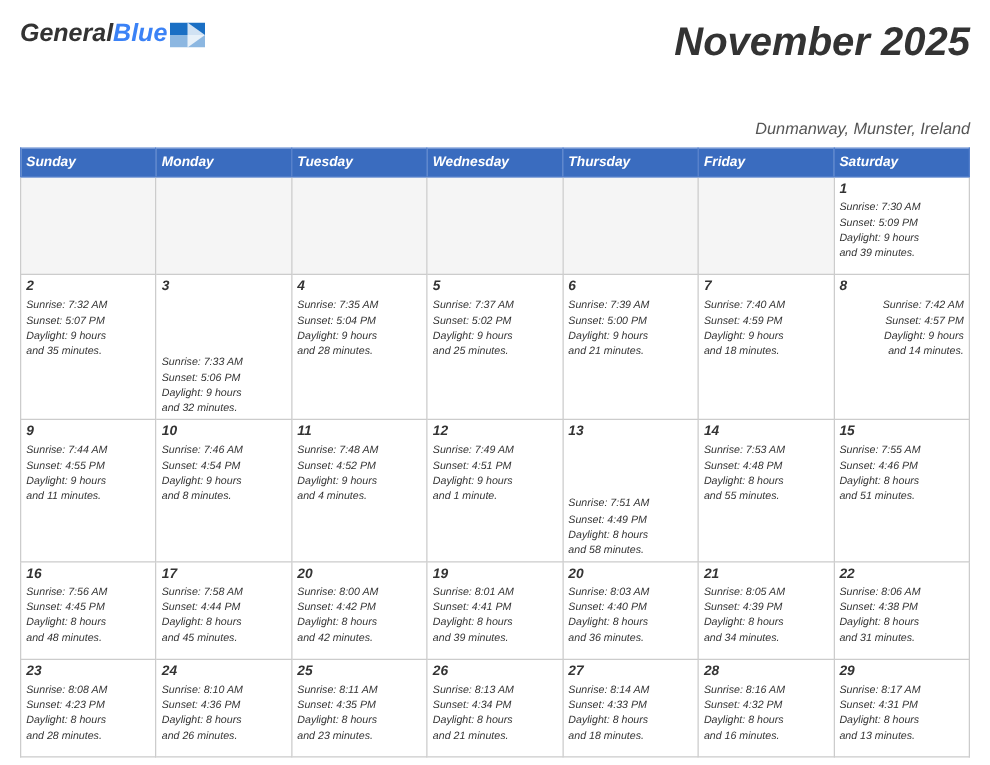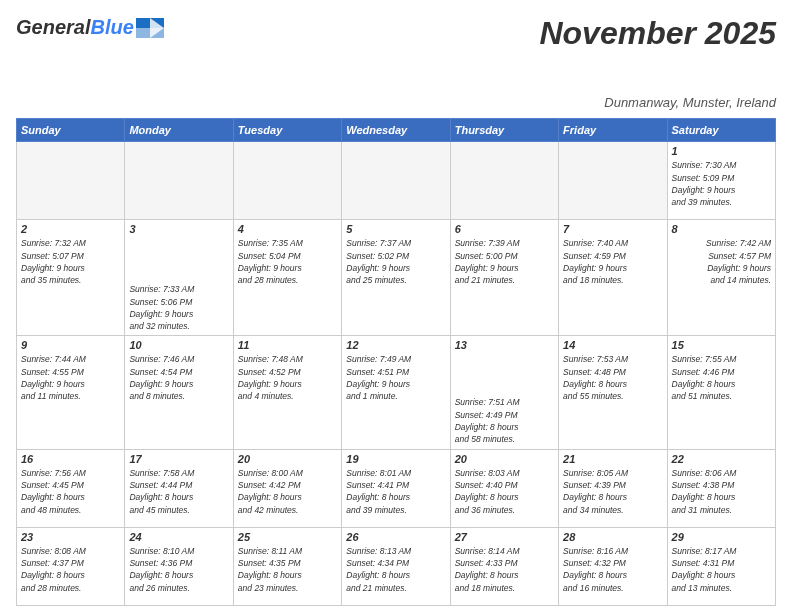--- a/index.html
+++ b/index.html
@@ -300,21 +300,21 @@
             <div class="day-info" style="white-space: pre-line;">Sunrise: 8:06 AM
 Sunset: 4:38 PM
 Daylight: 8 hours
 and 31 minutes.</div>
           </td>
         </tr>
         <tr>
           <td>
             <div class="day-number">23</div>
             <div class="day-info" style="white-space: pre-line;">Sunrise: 8:08 AM
-Sunset: 4:37 PM
+Sunset: 4:23 PM
 Daylight: 8 hours
 and 28 minutes.</div>
           </td>
           <td>
             <div class="day-number">24</div>
             <div class="day-info" style="white-space: pre-line;">Sunrise: 8:10 AM
 Sunset: 4:36 PM
 Daylight: 8 hours
 and 26 minutes.</div>
           </td>

